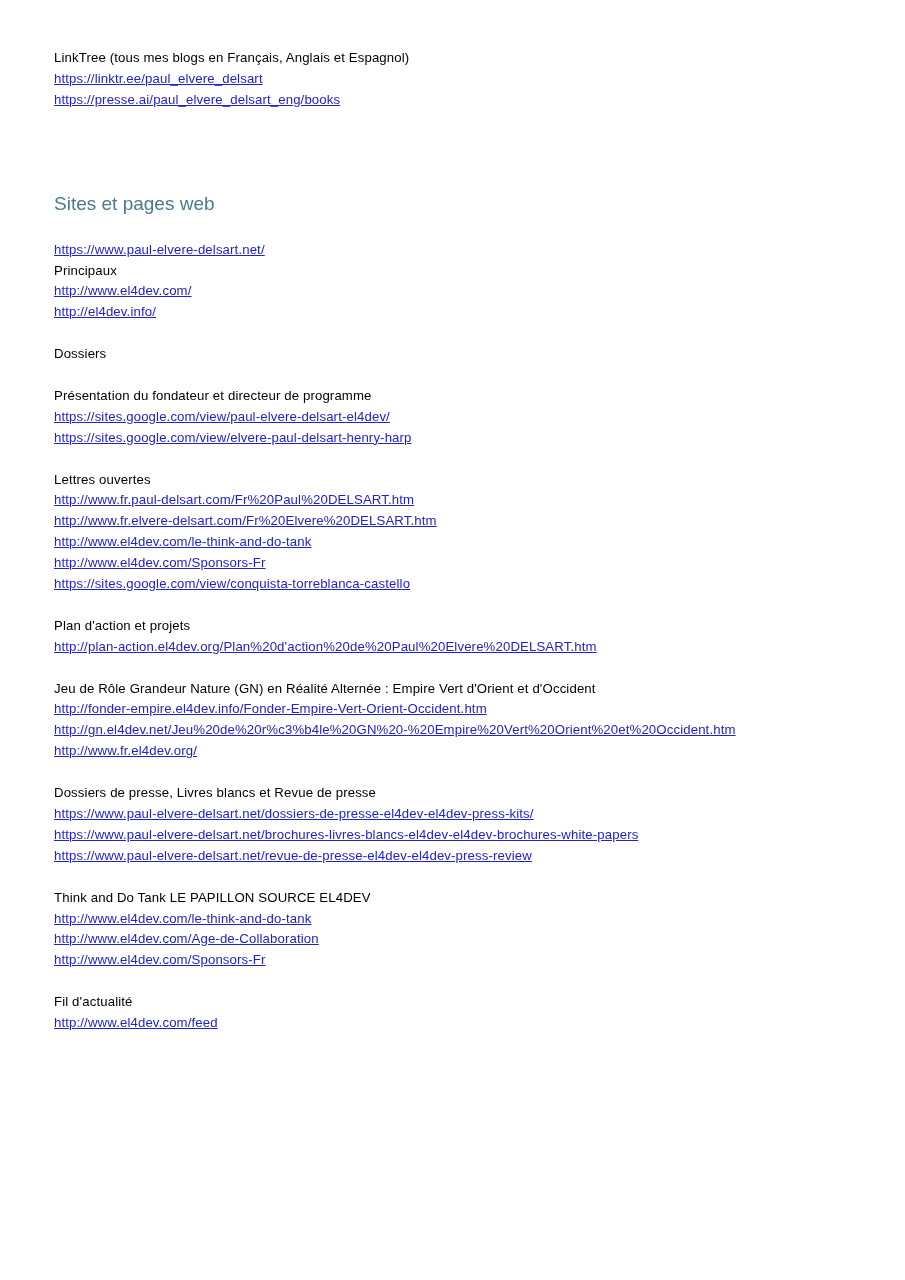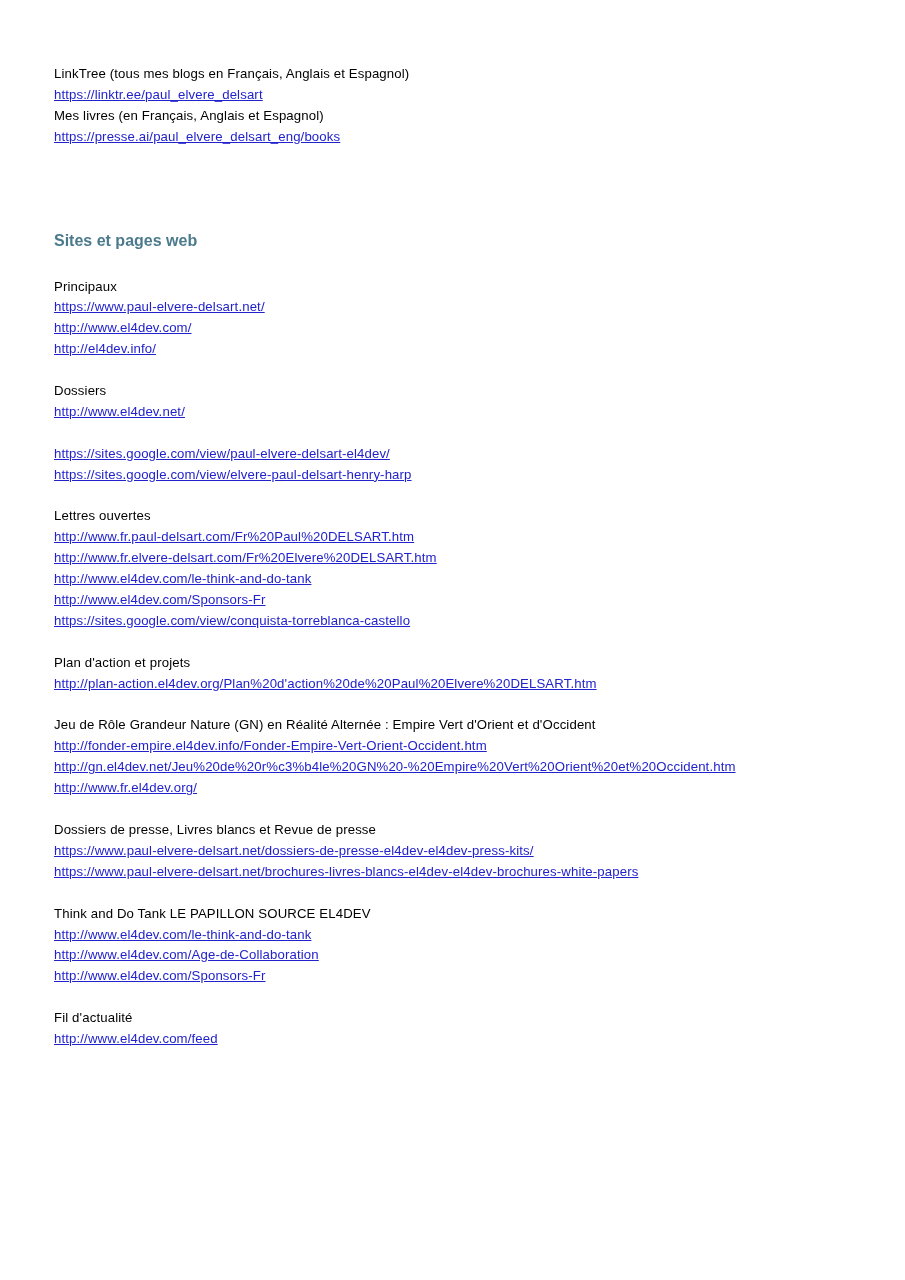--- a/index.html
+++ b/index.html
@@ -18,83 +18,82 @@
   .page {
     position: absolute;
     left: 0; top: 0;
     width: 905px;
     height: 1280px;
     background: #ffffff;
   }
   .content {
     position: absolute;
     left: 54px;
-    top: 64px;
+    top: 48px;
     width: 800px;
   }
   .line {
     font-size: 13.2px;
     line-height: 20.9px;
     white-space: nowrap;
     letter-spacing: 0.01em;
   }
   .plain {
     color: #000000;
   }
   .link {
     color: #2222cc;
     text-decoration: underline;
     cursor: pointer;
   }
   .section-title {
     color: #4a7a8c;
-    font-weight: bold;
-    font-size: 16px;
+    font-weight: normal;
+    font-size: 19px;
     line-height: 20.9px;
   }
   .gap-block { height: 20.9px; }
   .gap-large { height: 83px; }
   .gap-title-after { height: 25px; }
 </style>
 </head>
 <body>
 
 <div class="page">
   <div class="content">
 
     <div>
       <div class="line plain">LinkTree (tous mes blogs en Français, Anglais et Espagnol)</div>
       <div class="line link">https://linktr.ee/paul_elvere_delsart</div>
-      <div class="line plain">Mes livres (en Français, Anglais et Espagnol)</div>
       <div class="line link">https://presse.ai/paul_elvere_delsart_eng/books</div>
     </div>
 
     <div class="gap-large"></div>
 
     <div class="section-title">Sites et pages web</div>
 
     <div class="gap-title-after"></div>
 
     <div>
+      <div class="line link">https://www.paul-elvere-delsart.net/</div>
       <div class="line plain">Principaux</div>
-      <div class="line link">https://www.paul-elvere-delsart.net/</div>
       <div class="line link">http://www.el4dev.com/</div>
       <div class="line link">http://el4dev.info/</div>
     </div>
 
     <div class="gap-block"></div>
 
     <div>
       <div class="line plain">Dossiers</div>
-      <div class="line link">http://www.el4dev.net/</div>
     </div>
 
     <div class="gap-block"></div>
 
     <div>
+      <div class="line plain">Présentation du fondateur et directeur de programme</div>
       <div class="line link">https://sites.google.com/view/paul-elvere-delsart-el4dev/</div>
       <div class="line link">https://sites.google.com/view/elvere-paul-delsart-henry-harp</div>
     </div>
 
     <div class="gap-block"></div>
 
     <div>
       <div class="line plain">Lettres ouvertes</div>
       <div class="line link">http://www.fr.paul-delsart.com/Fr%20Paul%20DELSART.htm</div>
       <div class="line link">http://www.fr.elvere-delsart.com/Fr%20Elvere%20DELSART.htm</div>
@@ -118,20 +117,21 @@
       <div class="line link">http://gn.el4dev.net/Jeu%20de%20r%c3%b4le%20GN%20-%20Empire%20Vert%20Orient%20et%20Occident.htm</div>
       <div class="line link">http://www.fr.el4dev.org/</div>
     </div>
 
     <div class="gap-block"></div>
 
     <div>
       <div class="line plain">Dossiers de presse, Livres blancs et Revue de presse</div>
       <div class="line link">https://www.paul-elvere-delsart.net/dossiers-de-presse-el4dev-el4dev-press-kits/</div>
       <div class="line link">https://www.paul-elvere-delsart.net/brochures-livres-blancs-el4dev-el4dev-brochures-white-papers</div>
+      <div class="line link">https://www.paul-elvere-delsart.net/revue-de-presse-el4dev-el4dev-press-review</div>
     </div>
 
     <div class="gap-block"></div>
 
     <div>
       <div class="line plain">Think and Do Tank LE PAPILLON SOURCE EL4DEV</div>
       <div class="line link">http://www.el4dev.com/le-think-and-do-tank</div>
       <div class="line link">http://www.el4dev.com/Age-de-Collaboration</div>
       <div class="line link">http://www.el4dev.com/Sponsors-Fr</div>
     </div>

